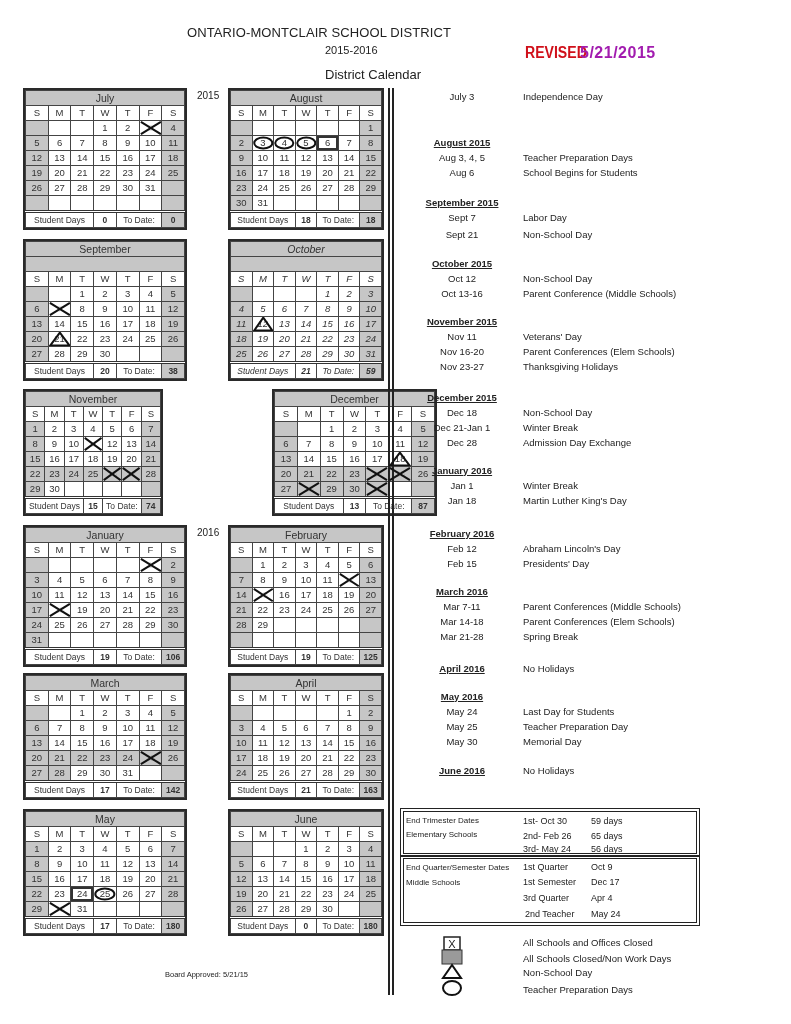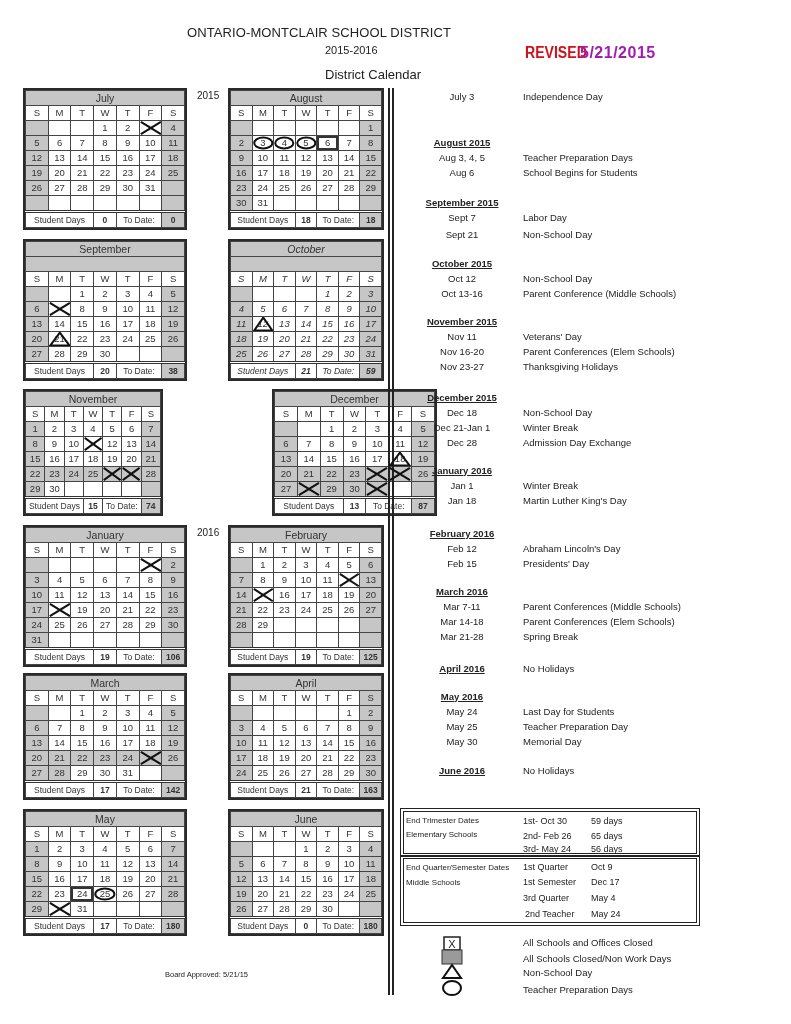--- a/index.html
+++ b/index.html
@@ -1164,21 +1164,21 @@
   <div class="row" style="left:187px;top:32px">56 days</div>
 </div>
 <div class="box" style="top:855px;height:71px">
   <div class="row lbl" style="left:2px;top:4px">End Quarter/Semester Dates</div>
   <div class="row lbl" style="left:2px;top:19px">Middle Schools</div>
   <div class="row" style="left:119px;top:3px">1st Quarter</div>
   <div class="row" style="left:187px;top:3px">Oct 9</div>
   <div class="row" style="left:119px;top:18px">1st Semester</div>
   <div class="row" style="left:187px;top:18px">Dec 17</div>
   <div class="row" style="left:119px;top:34px">3rd Quarter</div>
-  <div class="row" style="left:187px;top:34px">May 4</div>
+  <div class="row" style="left:187px;top:34px">Apr 4</div>
   <div class="row" style="left:121px;top:50px">2nd Teacher</div>
   <div class="row" style="left:187px;top:50px">May 24</div>
 </div>
 
 <svg class="abs" style="left:441px;top:936px" width="24" height="62" viewBox="0 0 24 62">
   <g>
     <rect x="3" y="1" width="16" height="13" fill="#fff" stroke="#222" stroke-width="1.5"></rect>
     <text x="11" y="12" text-anchor="middle" font-size="11" font-family="Liberation Sans, sans-serif" fill="#222">X</text>
   </g>
   <g>

